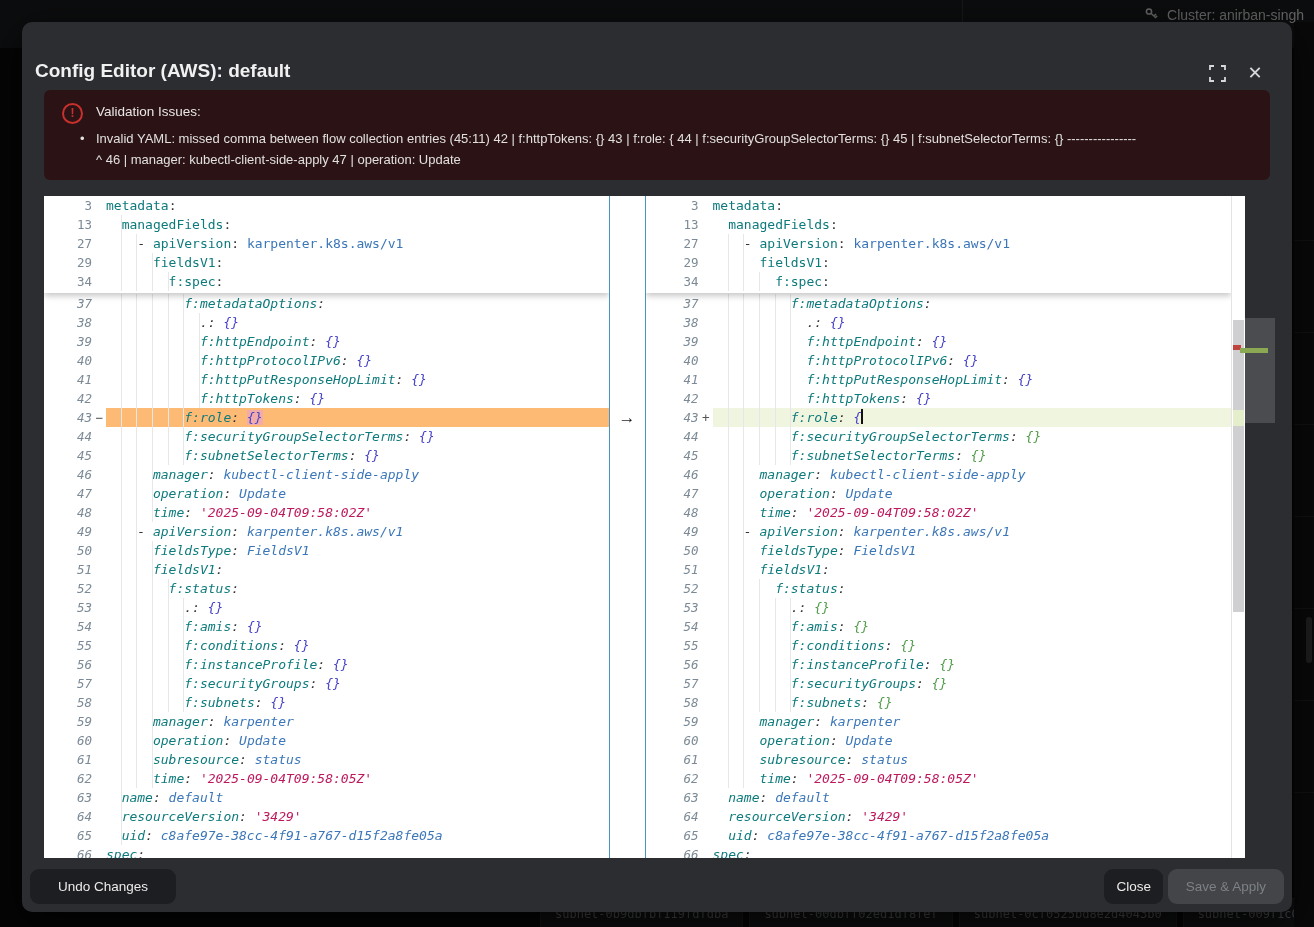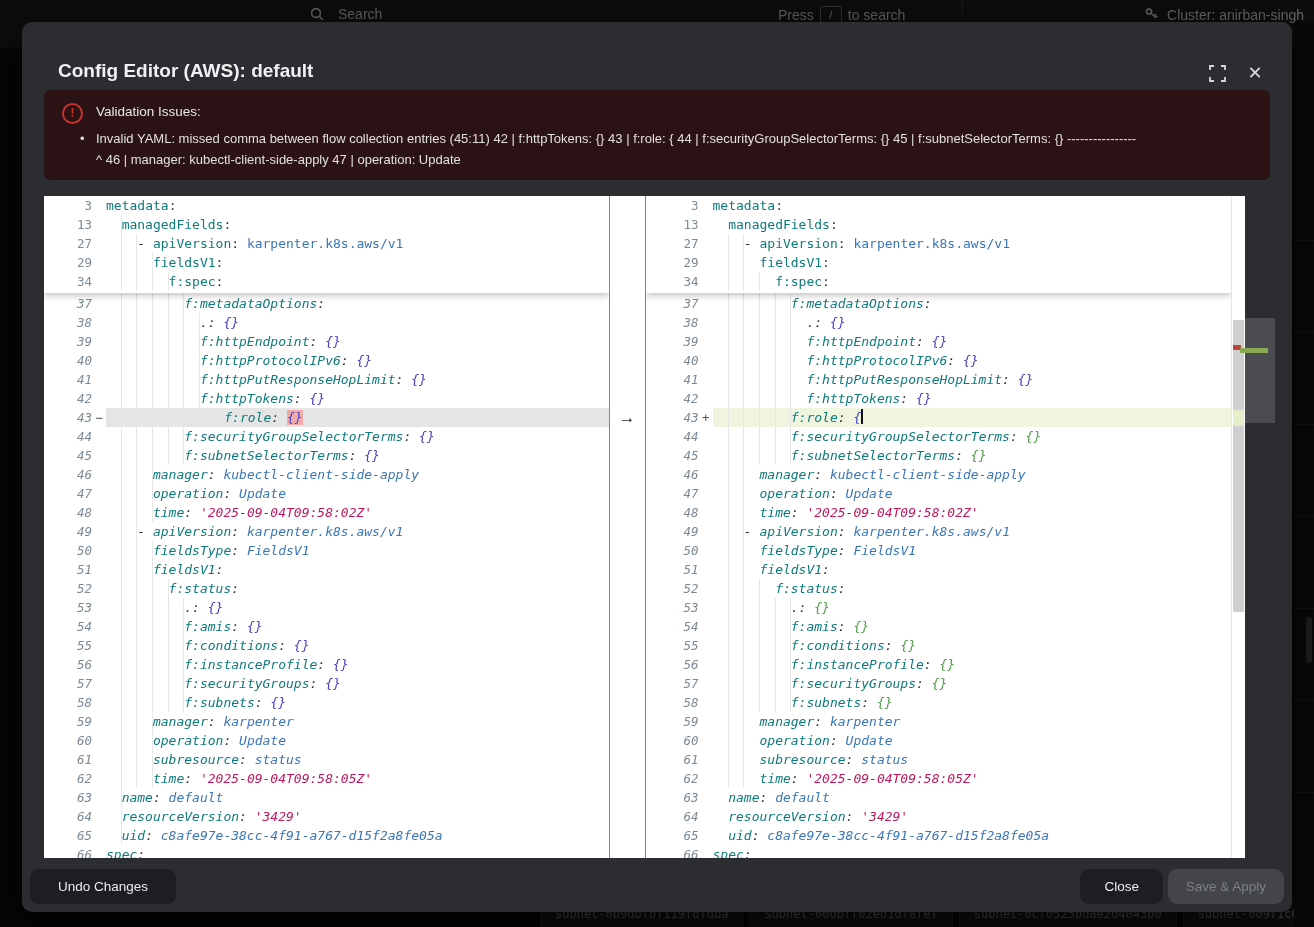--- a/index.html
+++ b/index.html
@@ -25,21 +25,21 @@
                padding:8px 14px 14px 14px;white-space:nowrap;}
   .right-strip{position:absolute;right:0;top:22px;width:20px;bottom:0;background:#131315;}
   .right-strip .rline{position:absolute;left:0;right:0;height:1px;background:#26272a;}
   .right-strip .rscroll{position:absolute;right:2px;top:595px;width:6px;height:46px;background:#3f4042;border-radius:3px;}
 
   .backdrop{position:absolute;inset:0;background:rgba(0,0,0,0.52);z-index:5;}
 
   
   .modal{position:absolute;left:22px;top:22px;width:1270px;height:890px;background:#2c2d31;
          border-radius:10px;box-shadow:0 10px 40px rgba(0,0,0,0.7);z-index:10;}
-  .modal-title{position:absolute;left:36px;top:38px;font-size:19px;font-weight:bold;color:#f1f1f2;}
+  .modal-title{position:absolute;left:13px;top:38px;font-size:19px;font-weight:bold;color:#f1f1f2;}
   .hdr-btn{position:absolute;top:40px;width:22px;height:22px;display:flex;align-items:center;
            justify-content:center;color:#d8d8da;cursor:pointer;background:none;border:none;padding:0;}
   .hdr-btn.expand{right:64px;}
   .hdr-btn.close{right:26px;font-size:18px;}
 
   
   .banner{position:absolute;left:22px;top:68px;width:1226px;height:90px;background:#2b1315;
           border-radius:6px;color:#e8e6e6;}
   .banner .err-icon{position:absolute;left:18px;top:13px;width:17px;height:17px;border:2px solid #c9302c;
           border-radius:50%;color:#c9302c;font-weight:bold;font-size:12px;line-height:17px;text-align:center;}
@@ -58,21 +58,21 @@
         position:relative;flex:none;}
   .ruler{width:13px;background:#fff;border-left:1px solid #e4e4e4;position:relative;flex:none;}
 
   .row{display:flex;height:19px;line-height:19px;font-family:"DejaVu Sans Mono",monospace;
        font-size:13px;white-space:pre;}
   .ln{flex:none;width:62px;text-align:right;padding-right:14px;color:#7b8a96;background:#fff;
       box-sizing:border-box;font-size:12.5px;position:relative;}
   .pane.right .ln{width:67px;}
   .sign{position:absolute;right:3px;top:0;color:#555;}
   .code{flex:1;}
-  .row.del .code{background:#e5e5e5;padding-left:40px;}
+  .row.del .code{background:#fdba74;}
   .row.add .code{background:#f0f5e0;}
   .inline-del{background:#f1abab;}
   .ind{display:inline-block;height:19px;vertical-align:top;
        background:repeating-linear-gradient(to right,transparent 0,transparent calc(2ch - 1px),#e7e7e7 calc(2ch - 1px),#e7e7e7 2ch);}
   .tk-key{color:#0d7a7c;}
   .tk-punct{color:#333;}
   .tk-val{color:#3a76b8;}
   .tk-str{color:#be185d;}
   .tk-brace{color:#4541c6;}
   .tk-bgreen{color:#4f9c48;}
@@ -97,44 +97,30 @@
   .ruler .r-red{position:absolute;left:1px;width:8px;top:149px;height:5px;background:#c0433d;}
   .ruler .r-add{position:absolute;left:1px;right:1px;top:214px;height:16px;background:#e4eecb;}
   .r-green-ext{position:absolute;left:1218px;top:326px;width:28px;height:5px;background:#8aa952;z-index:12;}
   .scroll-overlay{position:absolute;left:1223px;top:296px;width:30px;height:105px;background:#4b4c4f;z-index:11;}
 
   
   .footer-btn{position:absolute;bottom:8px;height:35px;border:none;border-radius:9px;
               font-family:"Liberation Sans",sans-serif;font-size:13.5px;cursor:pointer;}
   .btn-dark{background:#1d1e21;color:#eceaea;}
   .btn-undo{left:8px;padding:0 28px;}
-  .btn-close{right:129px;padding:0 24px;}
+  .btn-close{right:129px;padding:0 12px;}
   .btn-save{right:8px;padding:0 18px;background:#434548;color:#7d8085;cursor:default;}
 </style>
 </head>
 <body>
 
 <div id="screen">
 
   <div class="bg-layer">
     <div class="masthead">
-      <div class="search-wrap">
-        <span class="search-icon-sp">
-          <svg width="14" height="14" viewBox="0 0 14 14">
-              <circle cx="6" cy="6" r="4.4" fill="none" stroke="#c9cacc" stroke-width="1.6"></circle>
-              <line x1="9.4" y1="9.4" x2="13" y2="13" stroke="#c9cacc" stroke-width="1.6"></line>
-            </svg>
-        </span>
-        <span>Search</span>
-        <span class="press-hint">
-          <span>Press</span>
-          <span class="keycap">/</span>
-          <span>to search</span>
-        </span>
-      </div>
       <div class="masthead-divider"></div>
       <div class="cluster-wrap">
         <span>
           <svg width="15" height="15" viewBox="0 0 15 15">
               <circle cx="5" cy="5.5" r="2.6" fill="none" stroke="#d6d7d9" stroke-width="1.5"></circle>
               <path d="M7.2 7.5 L12 12 M10 10 l2-2 M11.5 11.5 l1.6-1.6" stroke="#d6d7d9" stroke-width="1.5" fill="none"></path>
             </svg>
         </span>
         <span>Cluster: anirban-singh</span>
       </div>

